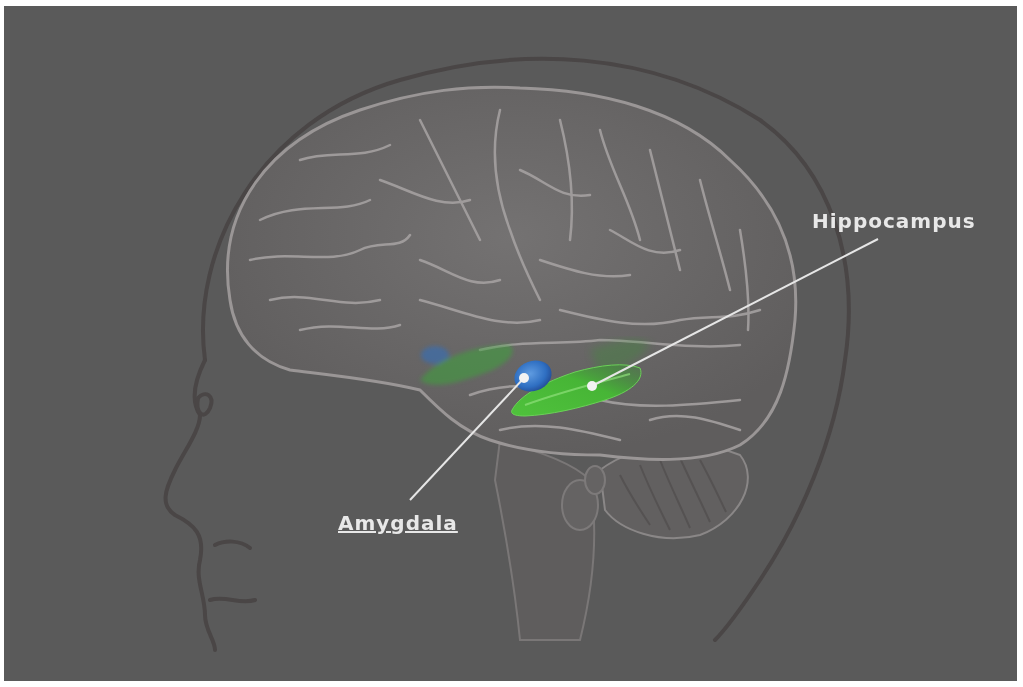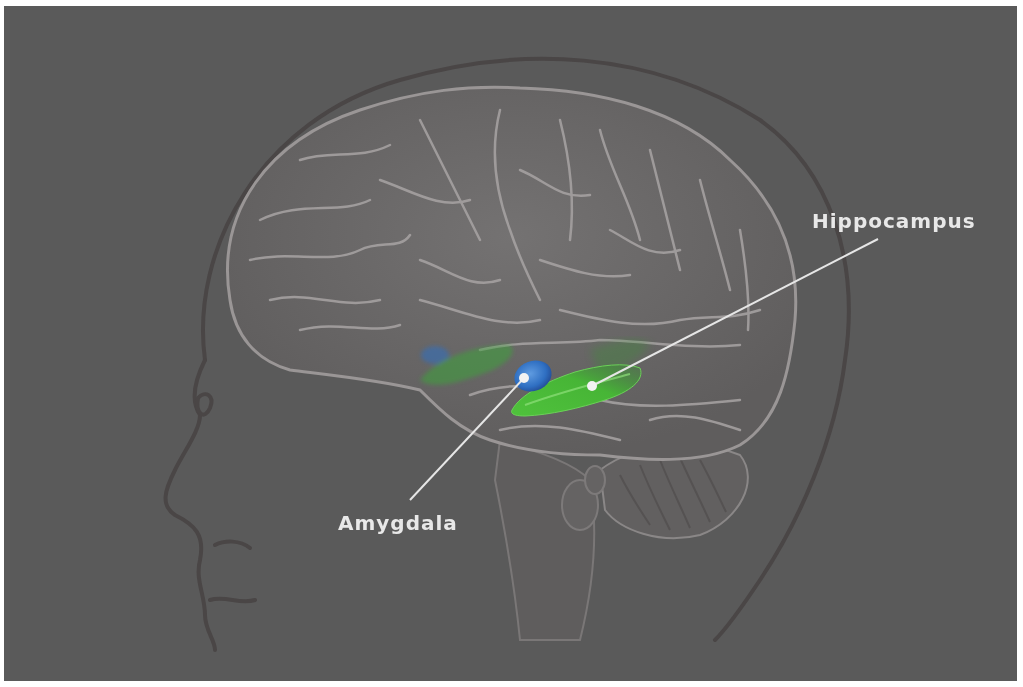--- a/index.html
+++ b/index.html
@@ -8,21 +8,21 @@
     position: absolute; left: 4px; top: 6px; width: 1013px; height: 675px;
     background: #5a5a5a; overflow: hidden;
   }
   #art { position: absolute; left: 0; top: 0; }
   .label {
     position: absolute; color: #e8e8e8;
     font-family: "DejaVu Sans", sans-serif; font-weight: bold;
     font-size: 20px; letter-spacing: 1px; white-space: nowrap;
   }
   #label-hippocampus { left: 808px; top: 203px; }
-  #label-amygdala { left: 334px; top: 505px; }
+  #label-amygdala { left: 334px; top: 505px; text-decoration: underline; }
 </style>
 </head>
 <body>
 
 <div id="stage">
   <svg id="art" width="1013" height="675" viewBox="4 6 1013 675">
     <defs>
       <radialGradient id="gBrain" cx="50%" cy="40%" r="60%">
         <stop offset="0%" stop-color="#747272"></stop>
         <stop offset="100%" stop-color="#5f5d5d"></stop>

